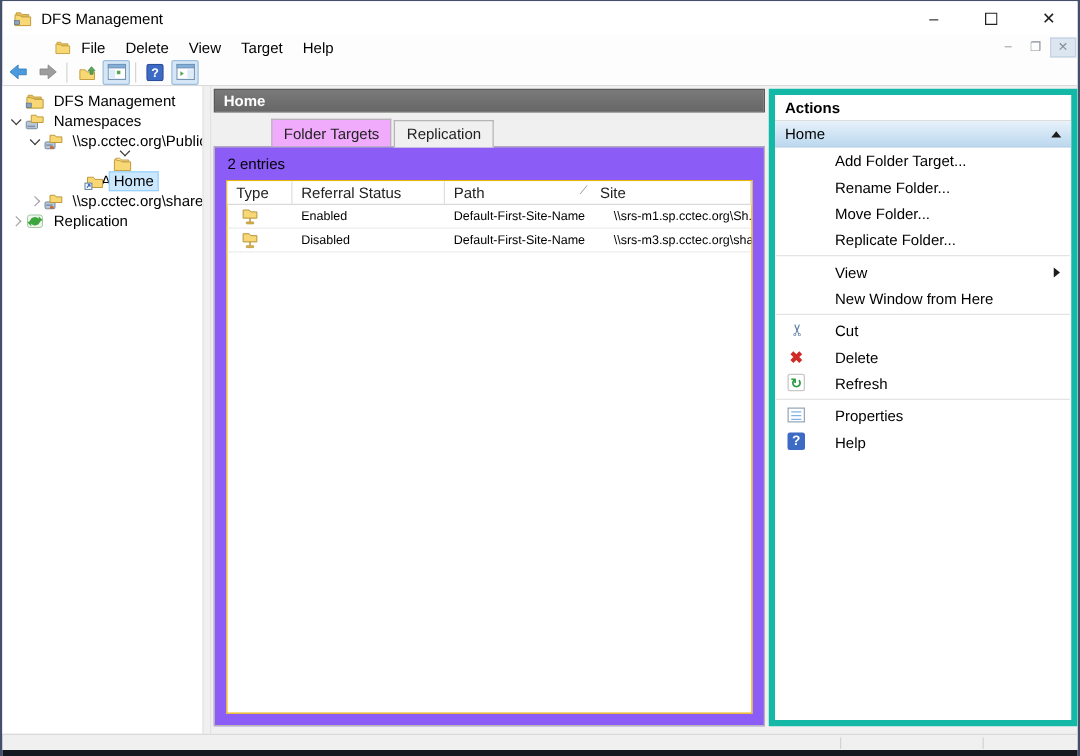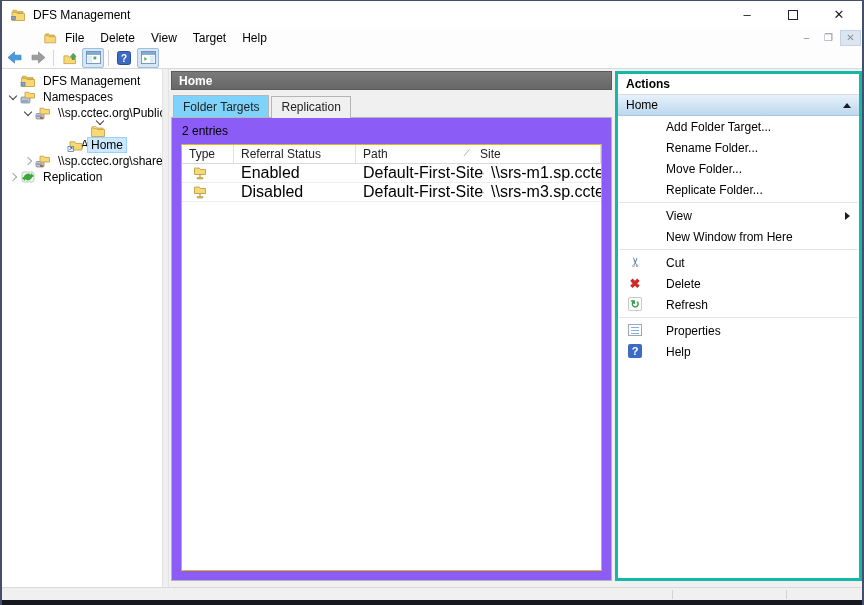--- a/index.html
+++ b/index.html
@@ -49,39 +49,39 @@
   .tree-label.selected { background:#cce8ff; border:1px solid #99d1ff; }
 
   
   .center-pane { flex:1 1 auto; display:flex; flex-direction:column; min-width:0; padding:2px 3px 6px 2px; }
   .result-header { height:19px; background:linear-gradient(#7a7a7a,#676767); color:#fff; font-weight:bold;
                    display:flex; align-items:center; padding-left:7px; border:1px solid #5a5a5a; flex:0 0 auto; }
   .tab-area { flex:1 1 auto; display:flex; flex-direction:column; margin-top:5px; min-height:0; }
   .tab-strip { display:flex; flex:0 0 auto; padding-left:2px; }
   .tab { padding:3px 9px 3px 9px; font-size:12px; border:1px solid #b5b5b5; border-bottom:none; background:#f0f0f0;
          color:#222; margin-right:2px; position:relative; top:1px; }
-  .tab.active { background:#7dd3fc; padding-top:4px; top:0; z-index:2; }
+  .tab.active { background:#f0abfc; padding-top:4px; top:0; z-index:2;margin-left:44px; }
   .tab-page { flex:1 1 auto; background:#8b5cf6; border:1px solid #b5b5b5; display:flex; flex-direction:column; min-height:0; }
   .entries-label { padding:6px 0 6px 10px; font-size:12px; flex:0 0 auto; }
   .listview { flex:1 1 auto; margin:0 9px 9px 9px; border:1px solid #eab308; background:#fff;
               display:flex; flex-direction:column; min-height:0;text-align:center; }
   .lv-header { display:flex; flex:0 0 auto; height:19px; background:#fff; border-bottom:1px solid #d9d9d9; }
   .lv-hcell { display:flex; align-items:center; padding-left:7px; font-size:12px; color:#222;
               border-right:1px solid #e0e0e0; position:relative; }
   .lv-hcell .sort-glyph { position:absolute; right:5px; top:2px; color:#9a9a9a; font-size:10px; font-style:italic; }
   .lv-row { display:flex; flex:0 0 auto; height:19px; border-bottom:1px solid #ededed; align-items:center; }
-  .lv-cell { padding-left:7px; font-size:16px; overflow:hidden; white-space:nowrap; display:flex; align-items:center; height:100%; }
+  .lv-cell { padding-left:7px; font-size:10px; overflow:hidden; white-space:nowrap; display:flex; align-items:center; height:100%; }
   .col-type { width:52px; flex:0 0 auto; }
   .col-status { width:122px; flex:0 0 auto; }
   .col-site { width:128px; flex:0 0 auto; }
   .col-path { flex:1 1 auto; border-right:none; }
   .type-icon { width:16px; height:16px; margin-left:10px; }
 
   
-  .actions-pane { width:247px; flex:0 0 auto; background:#fff; border:3px solid #14b8a6; margin:2px 0 6px 0;
+  .actions-pane { width:247px; flex:0 0 auto; background:#fff; border:5px solid #14b8a6; margin:2px 0 6px 0;
                   display:flex; flex-direction:column; overflow:hidden; }
   .actions-header { height:21px; display:flex; align-items:center; padding-left:8px; font-weight:bold;
                     border-bottom:1px solid #dcdcdc; flex:0 0 auto; }
   .actions-section { height:21px; display:flex; align-items:center; padding:0 8px;
                      background:linear-gradient(#e7f1fa,#bcd8ef); border-bottom:1px solid #a9c7e1; flex:0 0 auto; }
   .actions-section .sec-label { flex:1; }
   .collapse-arrow { width:0; height:0; border-left:4px solid transparent; border-right:4px solid transparent;
                     border-bottom:5px solid #1c1c1c; }
   .action-item { height:21px; display:flex; align-items:center; position:relative; flex:0 0 auto; }
   .action-icon { width:16px; height:16px; position:absolute; left:9px; top:2px; display:flex;

